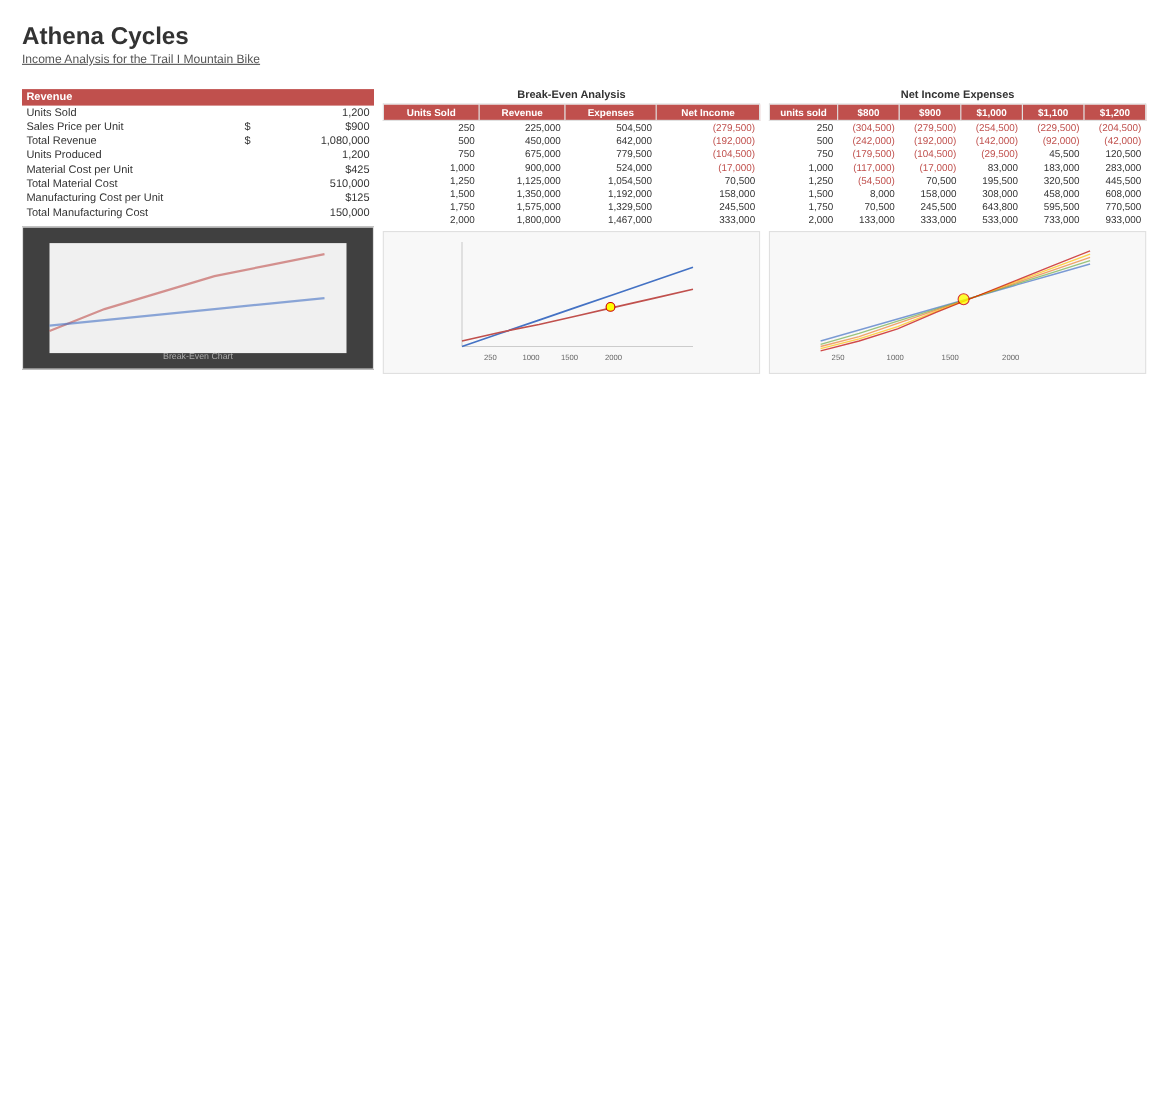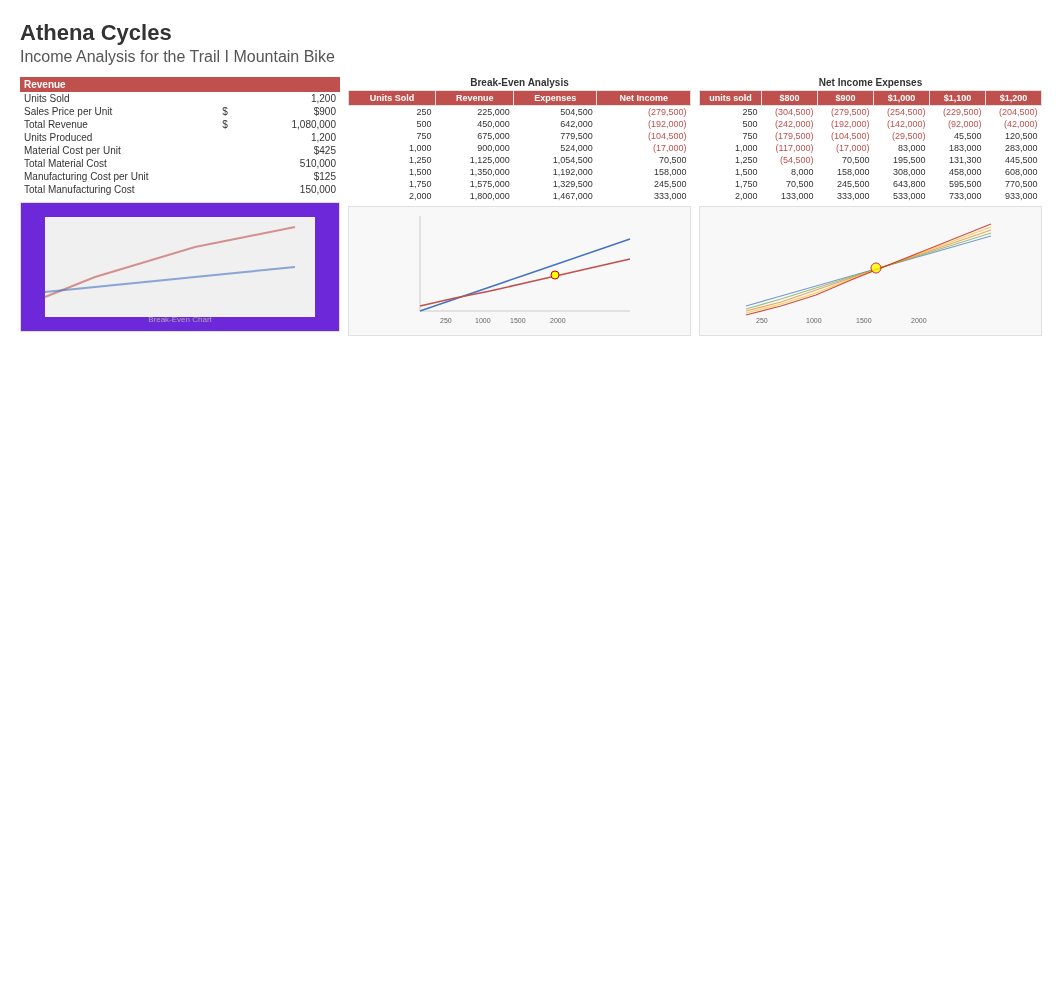--- a/index.html
+++ b/index.html
@@ -10,23 +10,24 @@
       color: #000;
       padding: 20px;
     }
     h1.company-title {
       font-size: 22px;
       font-weight: bold;
       color: #333;
       margin-bottom: 2px;
     }
     p.subtitle {
-      font-size: 16px;
+      font-size: 11px;
       color: #555;
-      margin-bottom: 11px;
+      margin-bottom: 21px;
+      text-decoration: underline;
     }
     .main-content {
       display: flex;
       gap: 8px;
       align-items: flex-start;
     }
     
     .left-panel {
       width: 320px;
       flex-shrink: 0;
@@ -54,21 +55,21 @@
       background: #dce6f1;
       color: #17375e;
       font-weight: bold;
       font-size: 10px;
       padding: 2px 4px;
       margin-top: 4px;
     }
     .chart-placeholder {
       width: 100%;
       height: 130px;
-      background: #6d28d9;
+      background: #404040;
       border: 1px solid #ddd;
       margin-top: 6px;
       display: flex;
       align-items: center;
       justify-content: center;
       color: #aaa;
       font-size: 9px;
     }
     
     .analysis-section {
@@ -333,21 +334,21 @@
     <td style="color:#c0504d">(17,000)</td>
     <td style="color:#333">83,000</td>
     <td style="color:#333">183,000</td>
     <td style="color:#333">283,000</td>
   </tr>
               <tr>
     <td style="text-align:right;">1,250</td>
     <td style="color:#c0504d">(54,500)</td>
     <td style="color:#333">70,500</td>
     <td style="color:#333">195,500</td>
-    <td style="color:#333">131,300</td>
+    <td style="color:#333">320,500</td>
     <td style="color:#333">445,500</td>
   </tr>
               <tr>
     <td style="text-align:right;">1,500</td>
     <td style="color:#333">8,000</td>
     <td style="color:#333">158,000</td>
     <td style="color:#333">308,000</td>
     <td style="color:#333">458,000</td>
     <td style="color:#333">608,000</td>
   </tr>

